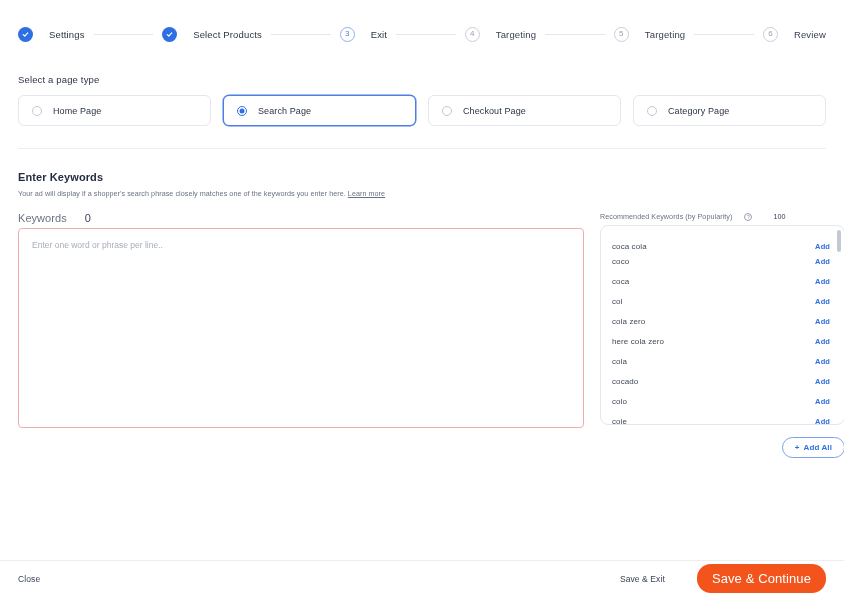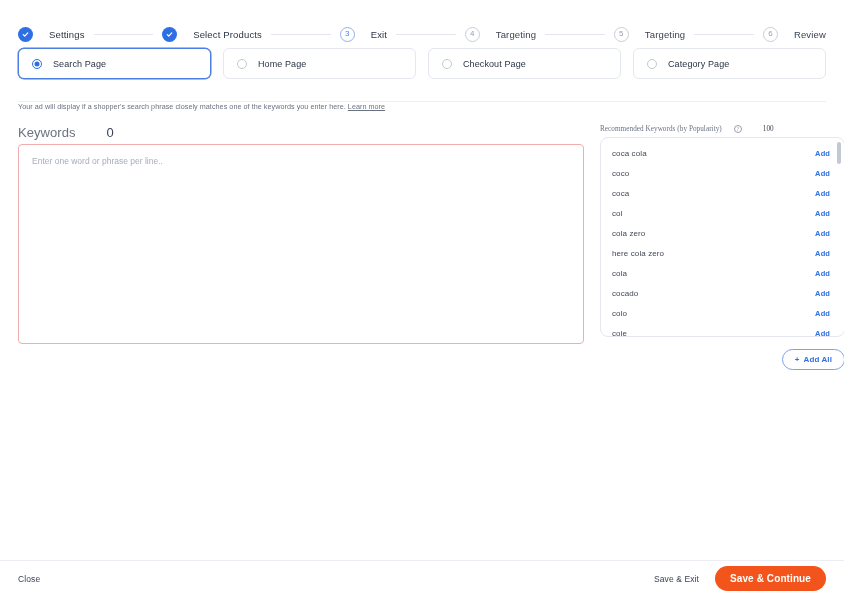--- a/index.html
+++ b/index.html
@@ -126,26 +126,26 @@
 
   .kw-grid {
     display: flex;
     gap: 16px;
     align-items: flex-start;
   }
   .kw-left { width: 566px; flex: 0 0 566px; }
   .kw-right { width: 245px; flex: 0 0 245px; }
 
   .field-label {
-    font-size: 13px;
+    font-size: 11px;
     color: #6a7282;
     margin-bottom: 4px;
     display: flex;
     align-items: center;
-    gap: 31px;
+    gap: 18px;
     letter-spacing: .05px;
   }
   .field-label .count { color: #3a4253; }
 
   .kw-textarea {
     width: 100%;
     height: 200px;
     border: 1px solid #f0aeae;
     border-radius: 4px;
     background: #fff;
@@ -160,21 +160,20 @@
   .kw-textarea::placeholder { color: #a7adb9; }
 
   .rec-header {
     font-size: 7.2px;
     color: #6a7282;
     margin-bottom: 4px;
     display: flex;
     align-items: center;
     gap: 12px;
     letter-spacing: .05px;
-    font-family: Liberation Serif, serif;
   }
   .info-icon {
     width: 8px; height: 8px;
     border: 1px solid #9aa1ae;
     border-radius: 50%;
     display: inline-flex;
     align-items: center;
     justify-content: center;
     font-size: 6px;
     color: #9aa1ae;
@@ -249,39 +248,39 @@
     left: 0; right: 0; bottom: 0;
     height: 36px;
     border-top: 1px solid #eceef3;
     display: flex;
     align-items: center;
     justify-content: space-between;
     padding: 0 18px;
     background: #fff;
   }
   .footer-left { display: flex; align-items: center; }
-  .footer-right { display: flex; align-items: center; gap: 16px; }
+  .footer-right { display: flex; align-items: center; gap: 32px; }
   .link-btn {
     background: none;
     border: none;
     font-family: "Liberation Sans", sans-serif;
     font-size: 8.5px;
     color: #3a4253;
     cursor: pointer;
     letter-spacing: .1px;
     padding: 0;
   }
   .primary-btn {
     background: #f2541b;
     border: none;
     border-radius: 14px;
     color: #fff;
     font-family: "Liberation Sans", sans-serif;
-    font-size: 10px;
-    font-weight: bold;
+    font-size: 13px;
+    font-weight: normal;
     padding: 7px 15px;
     cursor: pointer;
     letter-spacing: .1px;
   }
 </style>
 </head>
 <body>
 
 <div class="page">
 
@@ -325,47 +324,49 @@
     </div>
     <div class="step-connector"></div>
 
     <div class="step">
       <span class="step-badge todo">6</span>
       <span class="step-label muted">Review</span>
     </div>
   </div>
 
   <div class="section">
+    <div class="section-title">Select a page type</div>
     <div class="type-row">
+
+      <div class="type-card">
+        <span class="radio"></span>
+        <span class="type-label">Home Page</span>
+      </div>
 
       <div class="type-card selected">
         <span class="radio checked"></span>
         <span class="type-label">Search Page</span>
       </div>
 
       <div class="type-card">
         <span class="radio"></span>
-        <span class="type-label">Home Page</span>
-      </div>
-
-      <div class="type-card">
-        <span class="radio"></span>
         <span class="type-label">Checkout Page</span>
       </div>
 
       <div class="type-card">
         <span class="radio"></span>
         <span class="type-label">Category Page</span>
       </div>
     </div>
   </div>
 
   <div class="divider"></div>
 
   <div class="section">
+    <div class="kw-heading">Enter Keywords</div>
     <div class="kw-sub">
       <span>Your ad will display if a shopper's search phrase closely matches one of the keywords you enter here.</span>
       <a href="#">Learn more</a>
     </div>
 
     <div class="kw-grid">
 
       <div class="kw-left">
         <div class="field-label">
           <span>Keywords</span>
@@ -376,21 +377,21 @@
 
       <div class="kw-right">
         <div class="rec-header">
           <span>Recommended Keywords (by Popularity)</span>
           <span class="info-icon">?</span>
           <span class="rec-count">100</span>
         </div>
 
         <div class="rec-list">
           <div class="rec-scroll">
-            <div class="rec-item" style="margin-top:5px;">
+            <div class="rec-item" style="margin-top:5px;align-items:flex-end;">
               <span class="rec-item-label">coca cola</span>
               <span class="rec-add">Add</span>
             </div>
             <div class="rec-item">
               <span class="rec-item-label">coco</span>
               <span class="rec-add">Add</span>
             </div>
             <div class="rec-item">
               <span class="rec-item-label">coca</span>
               <span class="rec-add">Add</span>

